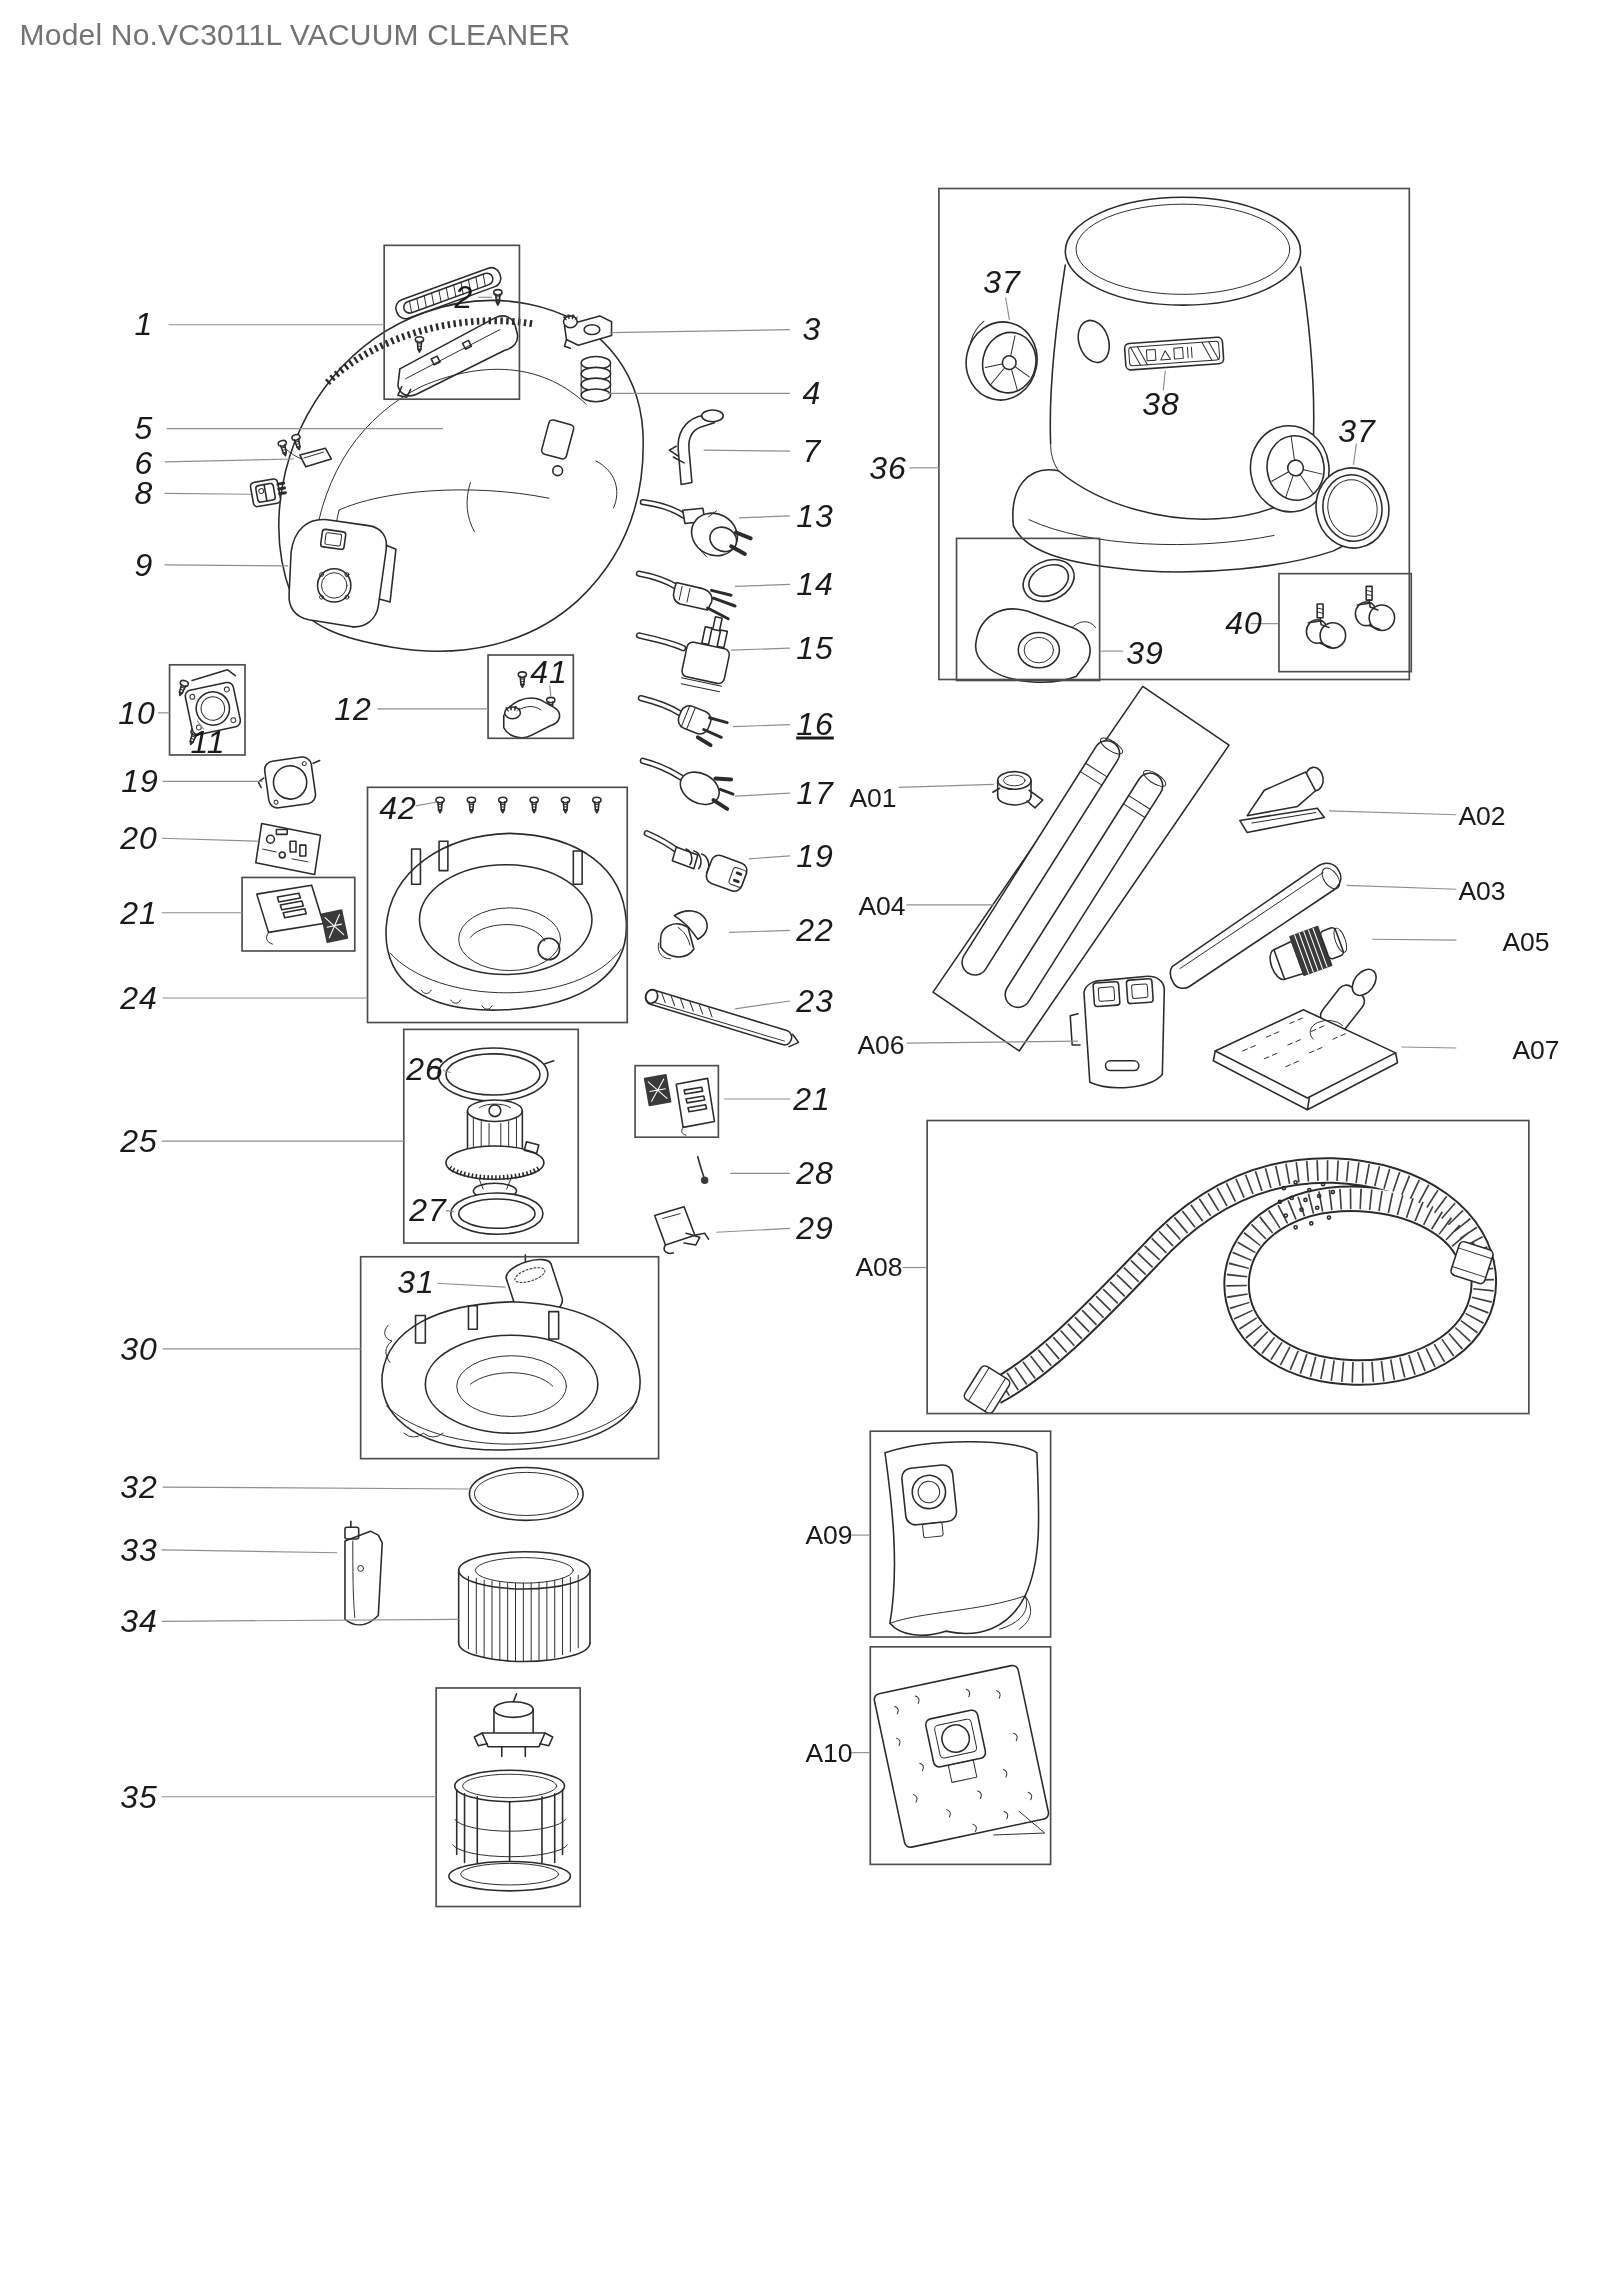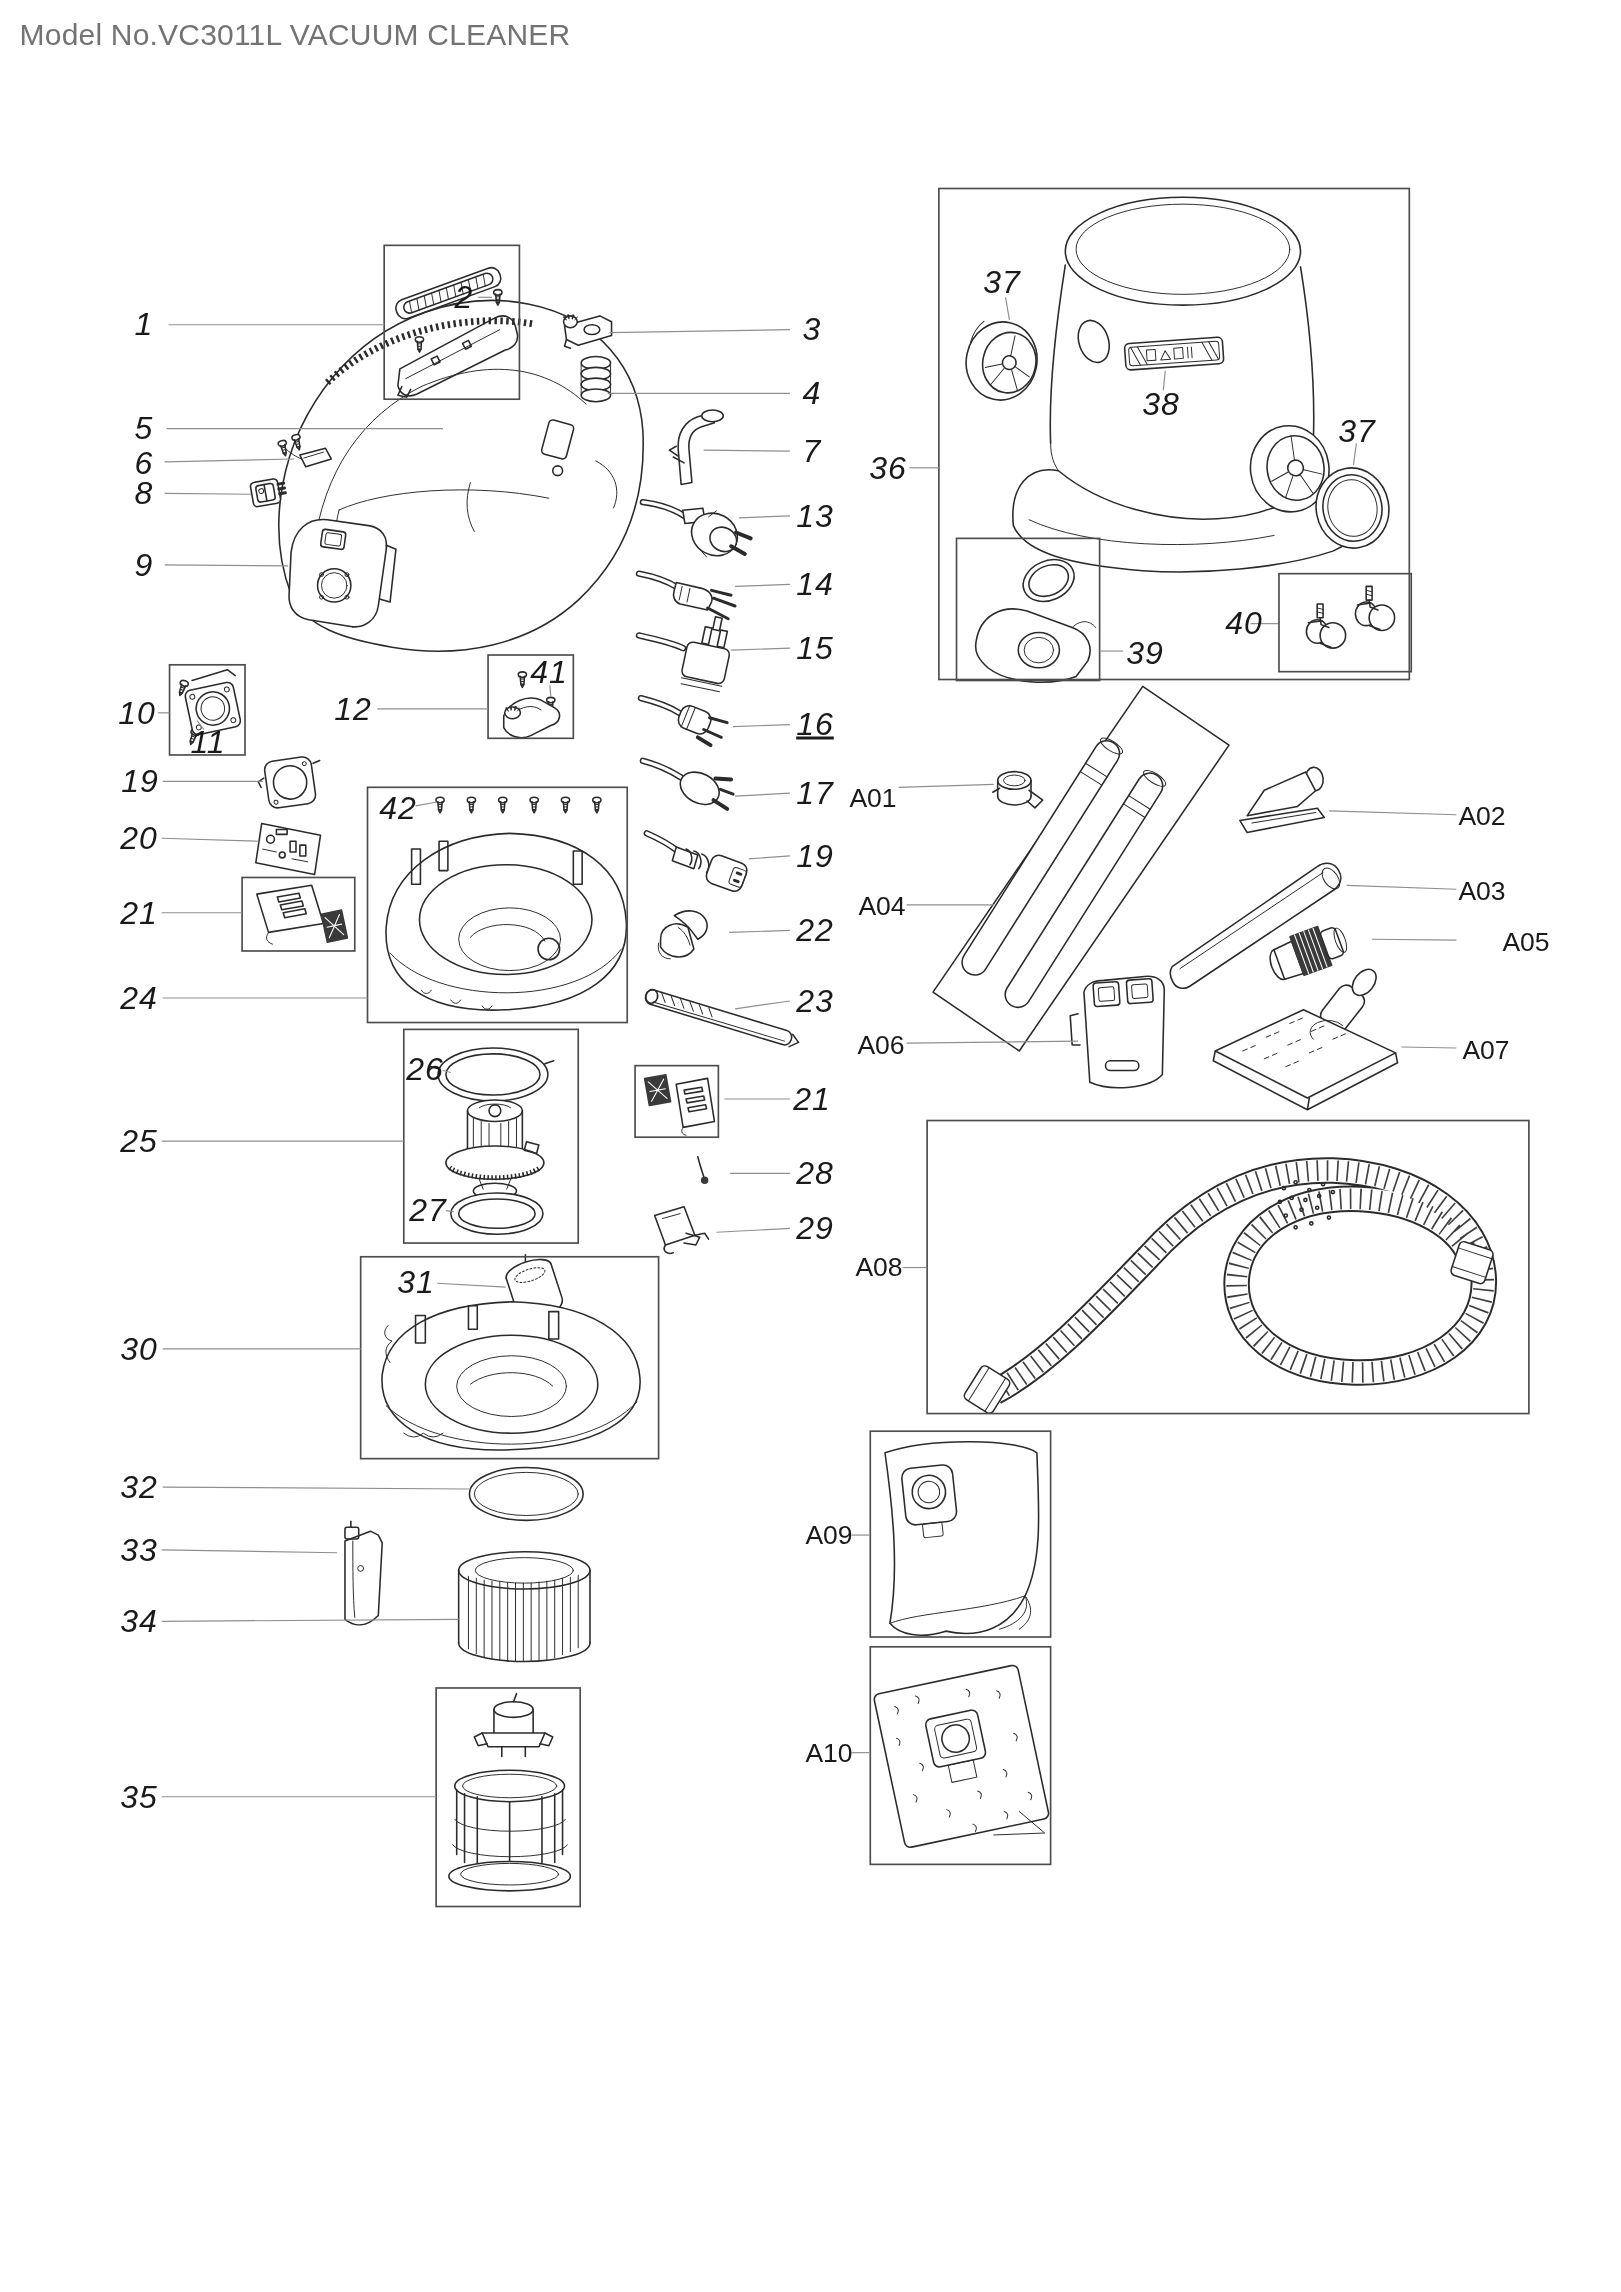--- a/index.html
+++ b/index.html
@@ -659,19 +659,19 @@
       <div class="callout num" style="left: 1229px; top: 623px; margin-left: 15px;">40</div>
       <div class="callout num" style="left: 549px; top: 672px;">41</div>
       <div class="callout num" style="left: 398px; top: 808px;">42</div>
       <div class="callout num" style="left: 812px; top: 1099px;">21</div>
       <div class="callout alpha" style="left: 873px; top: 798px;">A01</div>
       <div class="callout alpha" style="left: 1482px; top: 816px;">A02</div>
       <div class="callout alpha" style="left: 1482px; top: 891px;">A03</div>
       <div class="callout alpha" style="left: 882px; top: 906px;">A04</div>
       <div class="callout alpha" style="left: 1482px; top: 942px; margin-left: 44px;">A05</div>
       <div class="callout alpha" style="left: 881px; top: 1045px;">A06</div>
-      <div class="callout alpha" style="left: 1486px; top: 1050px;">A07</div>
+      <div class="callout alpha" style="left: 1536px; top: 1050px;">A07</div>
       <div class="callout alpha" style="left: 879px; top: 1267px;">A08</div>
       <div class="callout alpha" style="left: 829px; top: 1535px;">A09</div>
       <div class="callout alpha" style="left: 829px; top: 1753px;">A10</div>
     </div>
 </div>
 
 
 </body></html>

